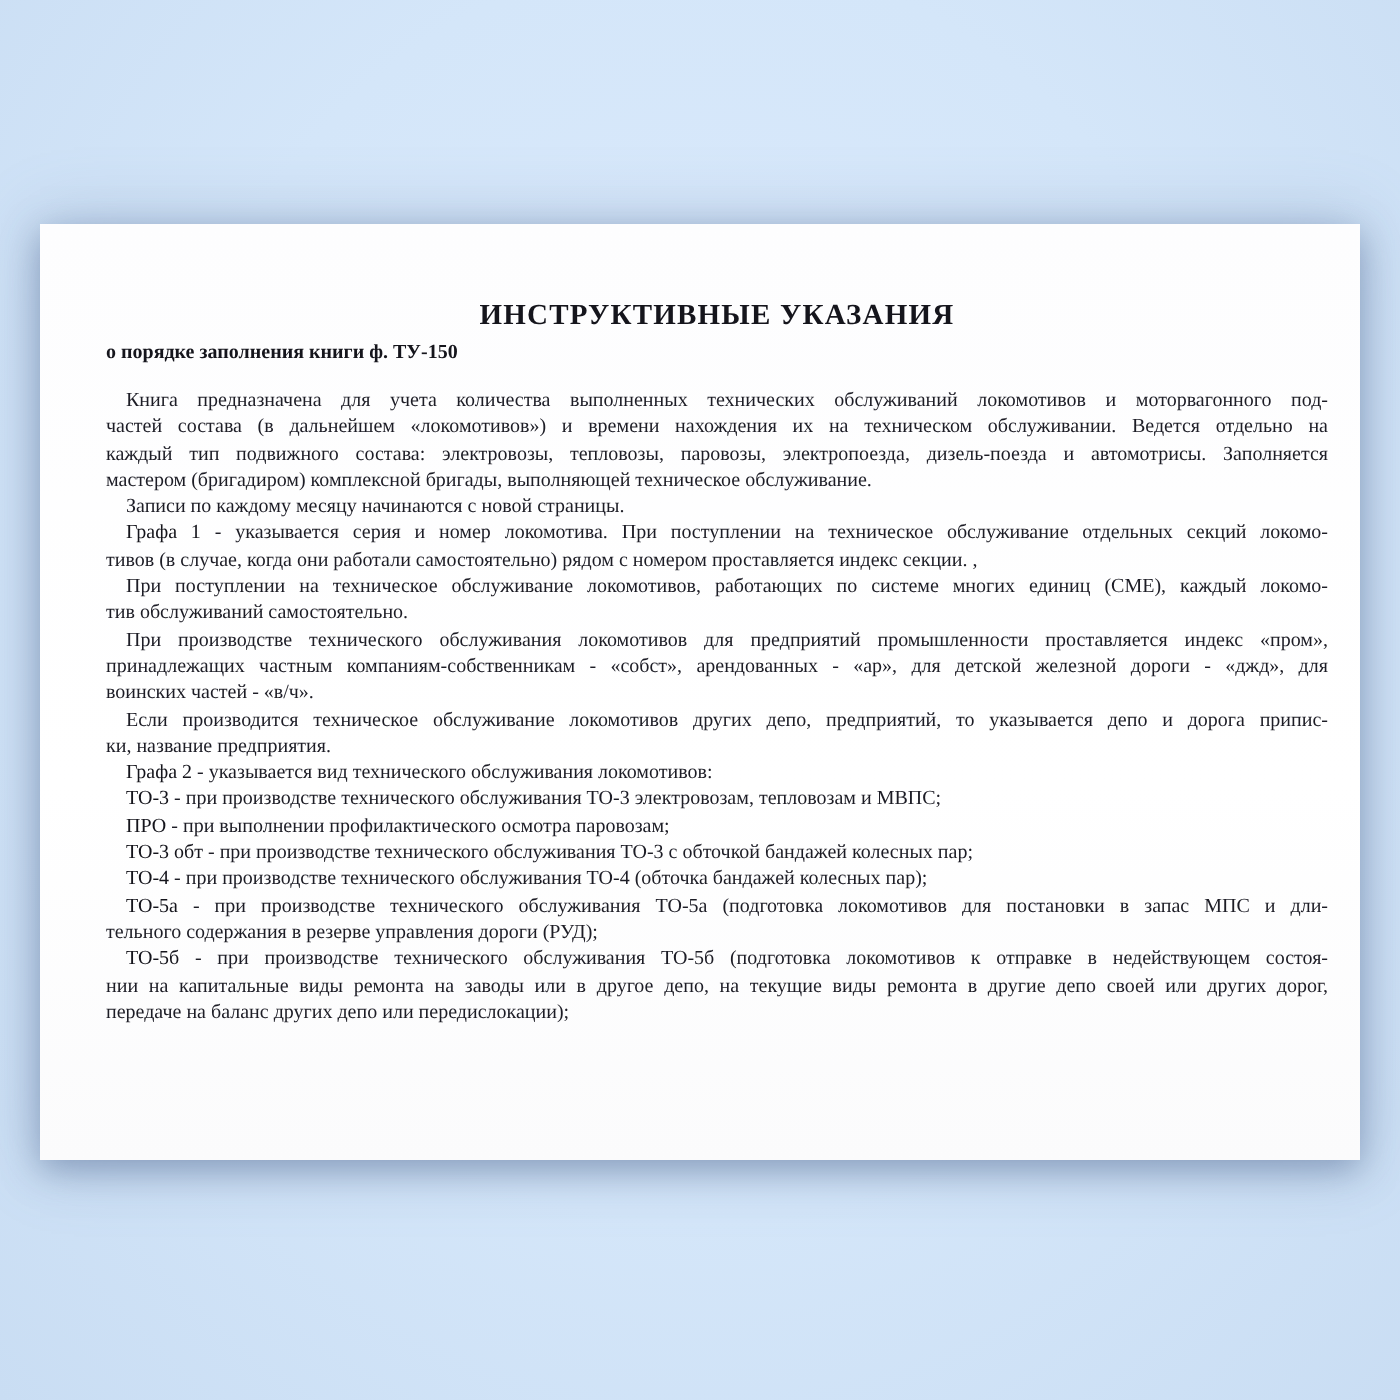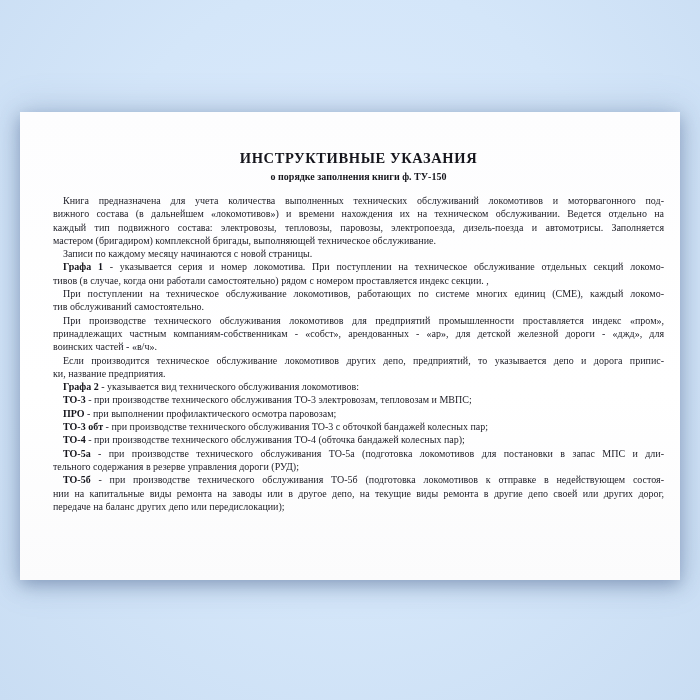--- a/index.html
+++ b/index.html
@@ -21,46 +21,46 @@
                 0 0 34px rgba(104, 128, 168, 0.32);
   }
   .title {
     margin: 0;
     font-size: 14.5px; font-weight: bold; letter-spacing: 0.6px;
     line-height: 17px; text-align: center; color: #15151c;
   }
   .subtitle {
     margin: 3px 0 0 0;
     font-size: 10px; font-weight: bold;
-    line-height: 13px; text-align: center; color: #15151c;
+    line-height: 13px; color: #15151c;
   }
   .doc-body {
     margin-top: 11px;
     font-size: 10px; color: #1d1d26;
   }
   .ln {
     height: 13.3px; line-height: 13.3px;
     overflow: hidden;
     text-align: justify;
     text-align-last: justify;
   }
   .ln.end { text-align-last: left; }
   .ln.first { text-indent: 10px; }
-  .ln b { font-weight: bold; color: #14141b; }
+  .ln b { font-weight: normal; color: #14141b; }
 </style>
 </head>
 <body>
 
 <div class="scene">
   <div class="page">
     <h1 class="title">ИНСТРУКТИВНЫЕ УКАЗАНИЯ</h1>
     <h2 class="subtitle">о порядке заполнения книги ф. ТУ-150</h2>
     <div class="doc-body" id="doc-body">
         <div class="ln first">Книга предназначена для учета количества выполненных технических обслуживаний локомотивов и моторвагонного под-</div>
-        <div class="ln">вижного состава (в дальнейшем «локомотивов») и времени нахождения их на техническом обслуживании. Ведется отдельно на</div>
+        <div class="ln">частей состава (в дальнейшем «локомотивов») и времени нахождения их на техническом обслуживании. Ведется отдельно на</div>
         <div class="ln">каждый тип подвижного состава: электровозы, тепловозы, паровозы, электропоезда, дизель-поезда и автомотрисы. Заполняется</div>
         <div class="ln end">мастером (бригадиром) комплексной бригады, выполняющей техническое обслуживание.</div>
         <div class="ln first end">Записи по каждому месяцу начинаются с новой страницы.</div>
         <div class="ln first"><b>Графа 1</b> - указывается серия и номер локомотива. При поступлении на техническое обслуживание отдельных секций локомо-</div>
         <div class="ln end">тивов (в случае, когда они работали самостоятельно) рядом с номером проставляется индекс секции. ,</div>
         <div class="ln first">При поступлении на техническое обслуживание локомотивов, работающих по системе многих единиц (СМЕ), каждый локомо-</div>
         <div class="ln end">тив обслуживаний самостоятельно.</div>
         <div class="ln first">При производстве технического обслуживания локомотивов для предприятий промышленности проставляется индекс «пром»,</div>
         <div class="ln">принадлежащих частным компаниям-собственникам - «собст», арендованных - «ар», для детской железной дороги - «джд», для</div>
         <div class="ln end">воинских частей - «в/ч».</div>

